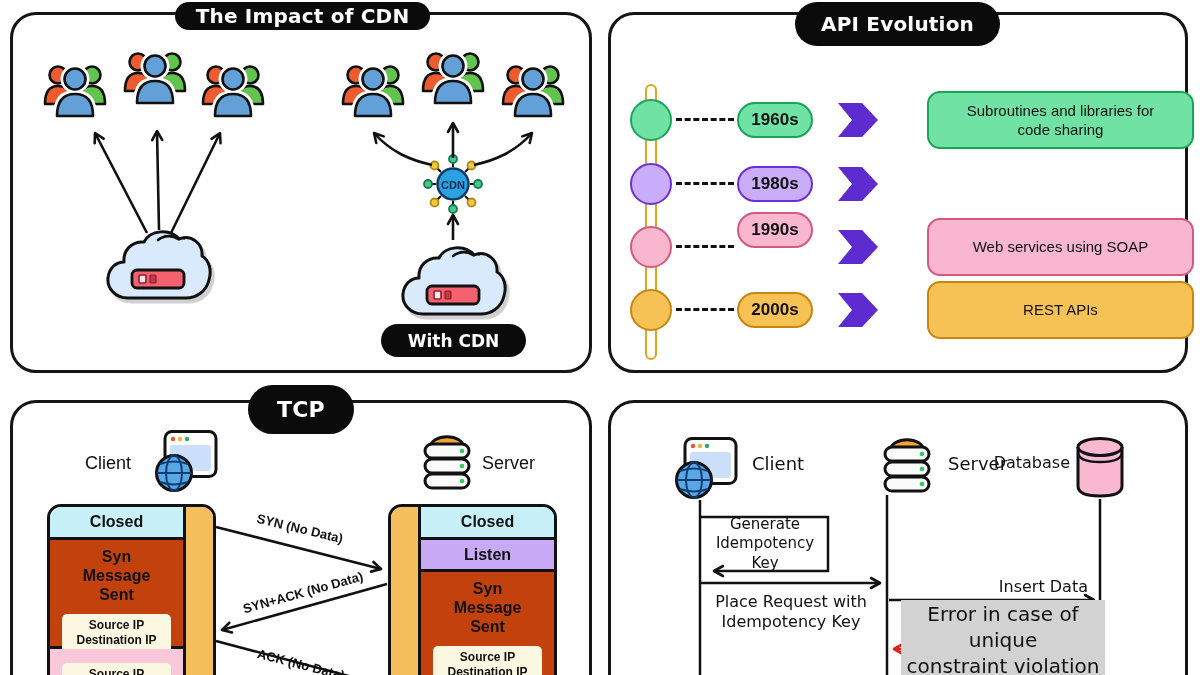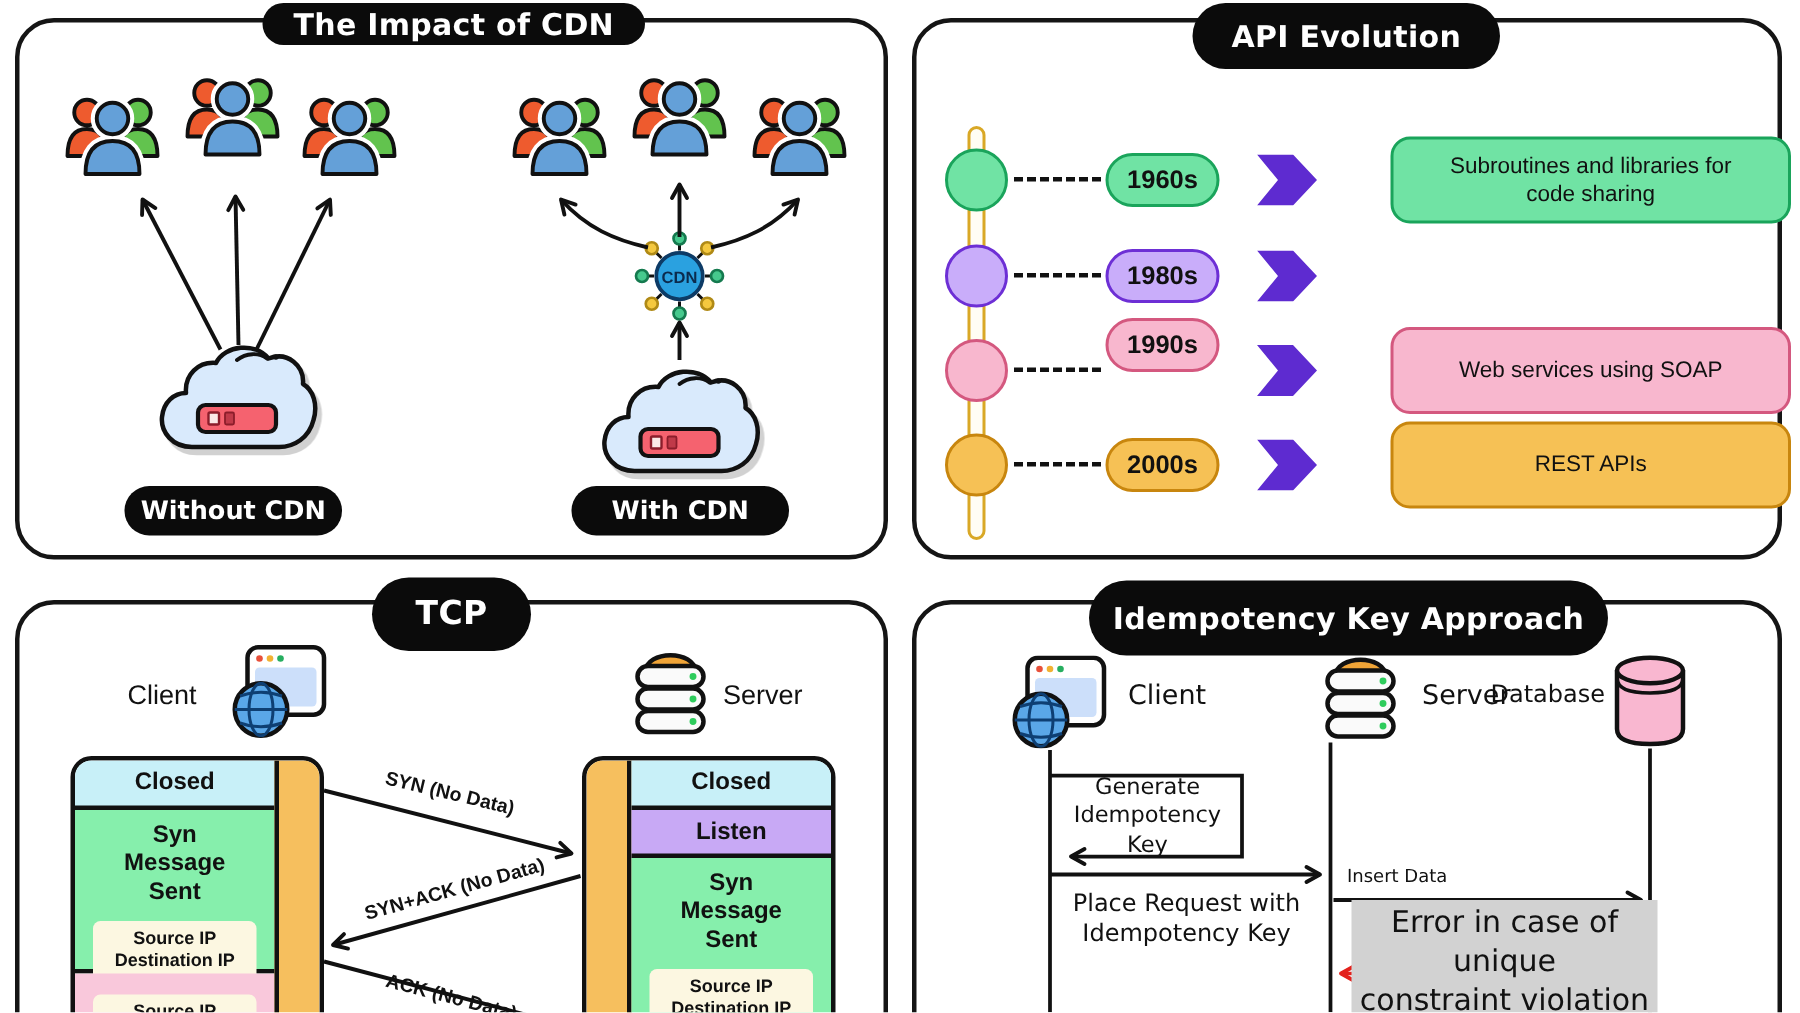--- a/index.html
+++ b/index.html
@@ -66,21 +66,21 @@
   }
   #client-col { left:47px; }
   #server-col { left:388px; }
   .col-content { flex:1 1 auto; display:flex; flex-direction:column; }
   .col-bar { flex:0 0 30px; background:#f6bf5e; }
   #client-col .col-bar { border-left:3px solid #111; }
   #server-col .col-bar { border-right:3px solid #111; }
   .state { width:100%; text-align:center; font-weight:600; font-size:16px; color:#111; }
   .state-closed { height:33px; background:#c8f0f8; border-bottom:3px solid #111; display:flex; align-items:center; justify-content:center; }
   .state-listen { height:32px; background:#c8a9f5; border-bottom:3px solid #111; display:flex; align-items:center; justify-content:center; }
-  .state-syn    { background:#86efac; padding-top:7px; }
+  .state-syn    { background:#c2410c; padding-top:7px; }
   #client-col .state-syn { height:109px; border-bottom:3px solid #111; }
   #server-col .state-syn { flex:1 1 auto; }
   .state-pink   { background:#f9c8db; flex:1 1 auto; }
   .syn-label { font-weight:600; font-size:16px; line-height:1.2; padding:0 18px; }
   .detail-box {
     margin:9px 12px 0; background:#fcf7e1; border-radius:5px; padding:4px 2px;
     font-size:12px; font-weight:700; line-height:1.3; white-space:pre-line; text-align:center;
   }
   .msg-label {
     position:absolute; z-index:4; font-size:13px; font-weight:600; color:#111;
@@ -93,21 +93,21 @@
   
   .idem-label { position:absolute; z-index:4; color:#111; font-family:"DejaVu Sans", sans-serif; }
   #idem-client-label   { left:752px; top:453px; font-size:18px; }
   #idem-server-label   { left:948px; top:453px; font-size:18px; }
   #idem-database-label { left:976px; top:453px; width:94px; font-size:16px; text-align:right; }
   #generate-label {
     left:702px; top:519px; width:126px; height:50px; display:flex; align-items:center; justify-content:center;
     text-align:center; white-space:pre-line; font-size:15px; line-height:1.3; font-weight:500;
   }
   #place-label  { left:700px; top:592px; width:182px; text-align:center; white-space:pre-line; font-size:16px; line-height:1.25; font-weight:500; }
-  #insert-label { left:898px; top:577px; width:190px; text-align:left; font-size:12px; font-weight:500; }
+  #insert-label { left:898px; top:577px; width:190px; text-align:right; font-size:16px; font-weight:500; }
   #error-label  {
     left:901px; top:600px; width:204px; background:#d2d2d2; text-align:center;
     white-space:pre-line; font-size:20px; line-height:1.3; font-weight:500; padding:1px 2px;
   }
 
   #overlay { position:absolute; left:0; top:0; z-index:3; pointer-events:none; }
   #defs-holder { position:absolute; width:0; height:0; overflow:hidden; }
 </style>
 </head>
 <body>
@@ -173,21 +173,20 @@
 <div id="canvas">
 
   <div class="panel" id="panel-cdn"></div>
   <div class="panel" id="panel-api"></div>
   <div class="panel" id="panel-tcp"></div>
   <div class="panel" id="panel-idem"></div>
 
   <div class="title-pill" id="pill-cdn">The Impact of CDN</div>
   <div class="title-pill" id="pill-api">API Evolution</div>
   <div class="title-pill" id="pill-tcp">TCP</div>
-  <div class="title-pill" id="pill-idem">Idempotency Key Approach</div>
 
   <svg class="icon" style="left:43px;top:62px" width="64" height="58">
       <use href="#sym-usergroup"></use>
     </svg>
   <svg class="icon" style="left:123px;top:49px" width="64" height="58">
       <use href="#sym-usergroup"></use>
     </svg>
   <svg class="icon" style="left:201px;top:62px" width="64" height="58">
       <use href="#sym-usergroup"></use>
     </svg>
@@ -226,21 +225,20 @@
       <circle cx="32" cy="57" r="4" fill="#46c98d" stroke="#157a4f"></circle>
       <circle cx="7" cy="32" r="4" fill="#46c98d" stroke="#157a4f"></circle>
       <circle cx="57" cy="32" r="4" fill="#46c98d" stroke="#157a4f"></circle>
       <circle cx="13.5" cy="13.5" r="4" fill="#f4c83f" stroke="#b08a16"></circle>
       <circle cx="50.5" cy="13.5" r="4" fill="#f4c83f" stroke="#b08a16"></circle>
       <circle cx="13.5" cy="50.5" r="4" fill="#f4c83f" stroke="#b08a16"></circle>
       <circle cx="50.5" cy="50.5" r="4" fill="#f4c83f" stroke="#b08a16"></circle>
     </g>
   </svg>
 
-  <div class="mini-pill" id="pill-without">Without CDN</div>
   <div class="mini-pill" id="pill-with">With CDN</div>
 
   <div id="timeline-track"></div>
 
   <div class="tl-circle c-green" style="top:99px"></div>
   <div class="tl-circle c-purple" style="top:163px"></div>
   <div class="tl-circle c-pink" style="top:226px"></div>
   <div class="tl-circle c-orange" style="top:289px"></div>
 
   <div class="tl-dash" style="top:118px"></div>

